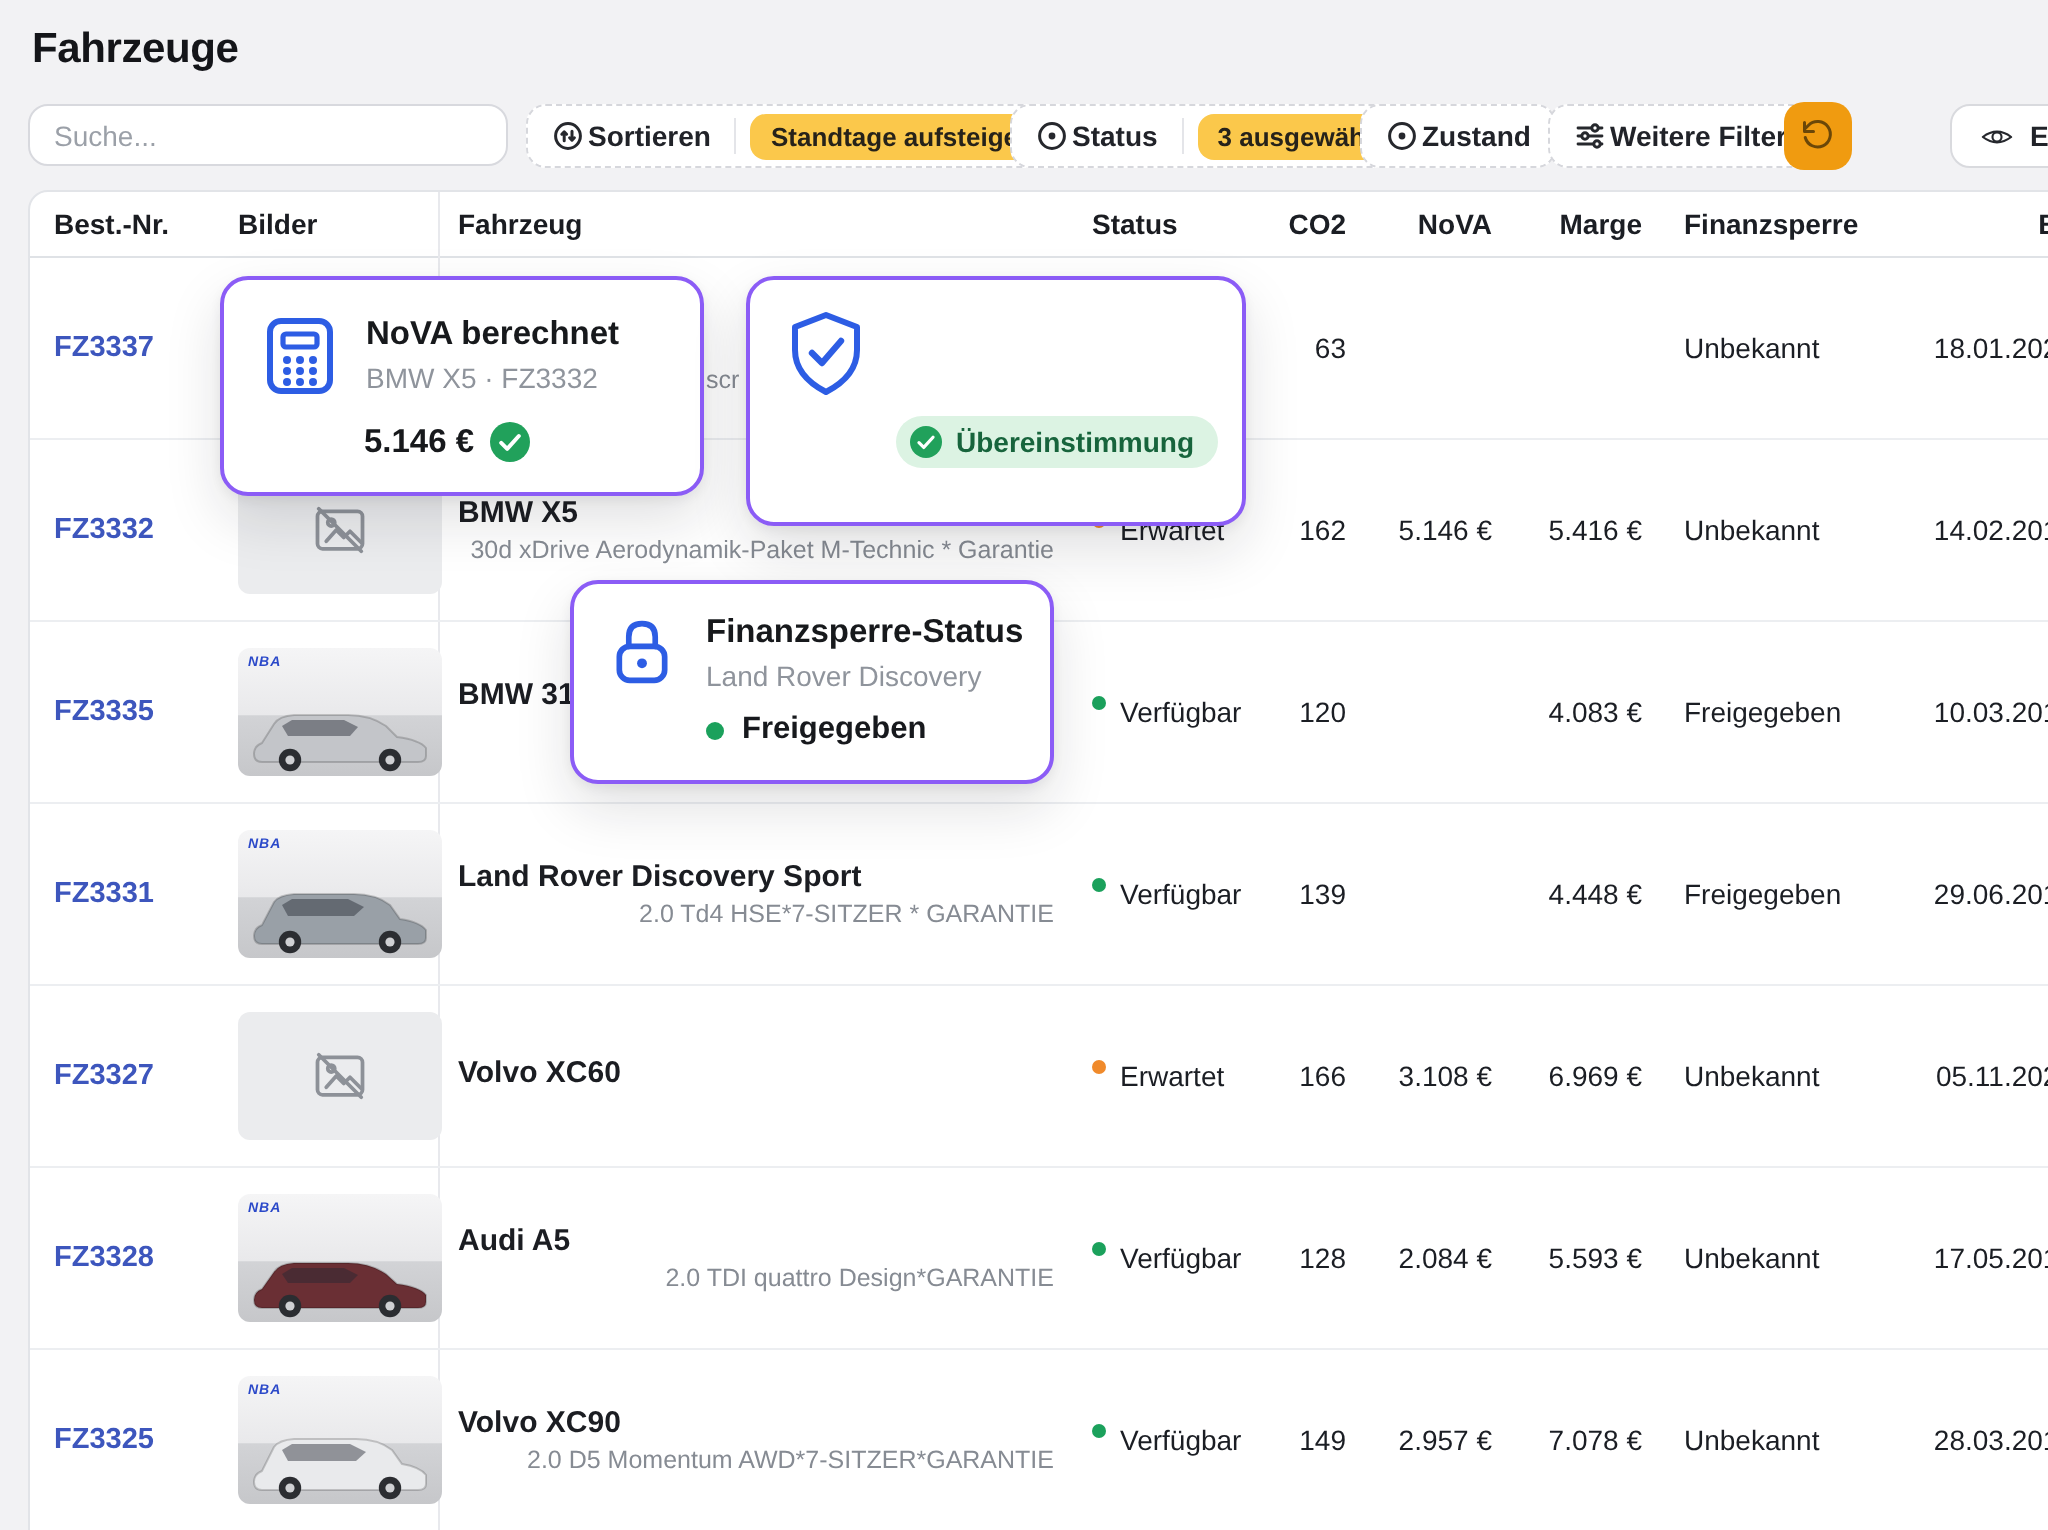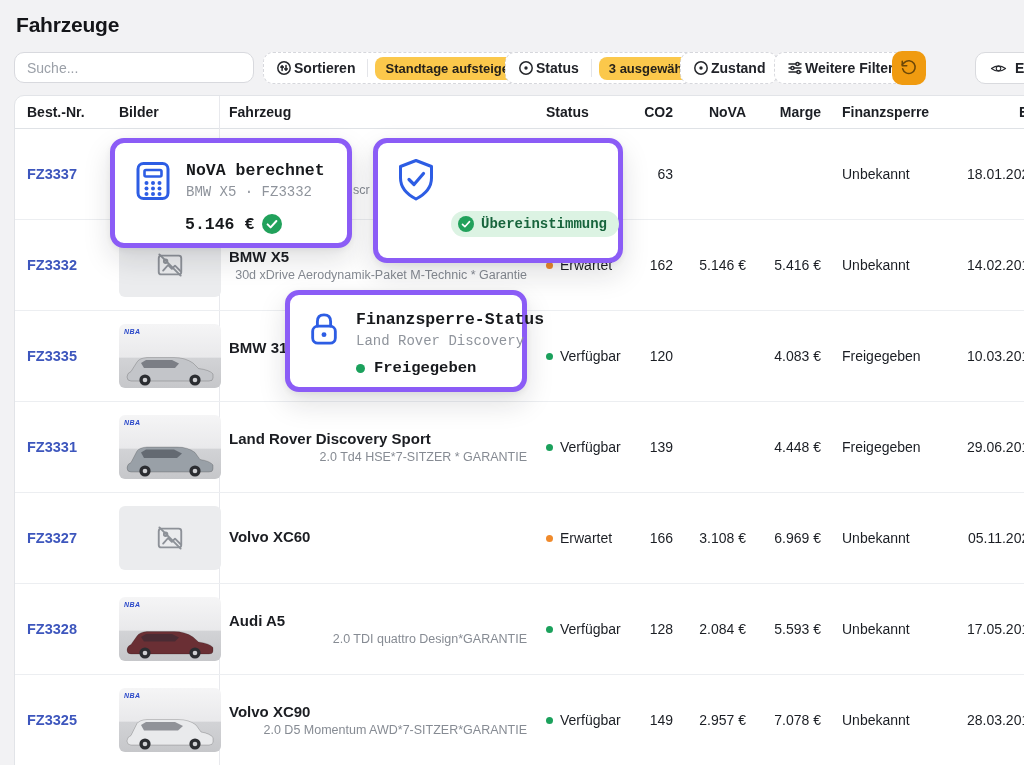--- a/index.html
+++ b/index.html
@@ -25,21 +25,21 @@
   
   .table { position:absolute; left:14px; top:95px; width:1047px; height:671px; background:#fff; border:1px solid #e2e4e8; border-radius:10px 0 0 0; }
   .col-divider { position:absolute; left:204px; top:0; bottom:0; width:1px; background:#e8e9ed; }
   .thead, .row { display:grid; grid-template-columns:90px 114px 316px 92px 46px 73px 75px 124px 116px; align-items:center; }
   .thead { height:33px; border-bottom:1px solid #dfe2e6; }
   .th { font-size:14px; font-weight:600; color:#1a1c21; }
   .row { height:91px; border-bottom:1px solid #eceef1; position:relative; }
   .c-id { padding-left:12px; }
   .c-thumb { padding-left:14px; }
   .c-veh { padding-left:10px; padding-right:8px; }
-  .c-status { padding-left:11px; display:flex; align-items:center; gap:7px; font-size:14px; color:#1b1e24; }
+  .c-status { padding-left:11px; display:flex; align-items:flex-start; gap:7px; font-size:14px; color:#1b1e24; }
   .c-right { text-align:right; font-size:14px; color:#1b1e24; }
   .c-fin { padding-left:21px; font-size:14px; color:#1b1e24; }
   .c-ez { text-align:right; padding-right:24px; font-size:14px; color:#1b1e24; }
   .id-link { font-size:14.5px; font-weight:600; color:#3d56bd; text-decoration:none; cursor:pointer; }
   .vtitle { font-size:15px; font-weight:600; color:#1b1d22; margin-bottom:3px; white-space:nowrap; }
   .vsub { font-size:12.5px; color:#868b93; white-space:nowrap;text-align:right; }
   .dot { width:7px; height:7px; border-radius:50%; flex:0 0 auto; }
   .row-0 .frag { position:absolute; left:338px; top:54px; }
 
   
@@ -48,21 +48,21 @@
   .noimg { width:30px; height:30px; stroke:#8d9198; fill:none; stroke-width:1.5; stroke-linecap:round; stroke-linejoin:round; }
   .t-photo { background:linear-gradient(180deg,#f5f5f6 0%,#e9e9eb 52%,#d2d3d6 53%,#c6c7ca 100%); }
   .thumb-logo { position:absolute; top:4px; left:5px; font-size:7px; font-weight:700; font-style:italic; color:#2b49c9; letter-spacing:.5px; }
   .car { position:absolute; left:3px; bottom:2px; width:96px; }
   .car-body { fill:var(--car,#9aa0a6); stroke:rgba(0,0,0,.18); stroke-width:1; }
   .car-glass { fill:rgba(35,40,50,.45); }
   .car-wheel { fill:#2b2d31; }
   .car-hub { fill:#cfd0d3; }
 
   
-  .popover { position:absolute; background:#fff; border:5px solid #8b5cf6; border-radius:14px; box-shadow:0 12px 28px rgba(20,20,30,.13), 0 2px 6px rgba(20,20,30,.06); z-index:5;font-family:Liberation Mono, monospace; }
+  .popover { position:absolute; background:#fff; border:2px solid #8b5cf6; border-radius:14px; box-shadow:0 12px 28px rgba(20,20,30,.13), 0 2px 6px rgba(20,20,30,.06); z-index:5; }
   .pop-head { display:flex; gap:15px; align-items:flex-start; }
   .pop-title { font-size:16.5px; font-weight:700; color:#17191c; margin-bottom:4px; white-space:nowrap; }
   .pop-sub { font-size:14px; color:#8f949c; white-space:nowrap; }
   .blue-ic { stroke:#2d5de4; fill:none; stroke-width:3; stroke-linecap:round; stroke-linejoin:round; flex:0 0 auto; }
   .pop-nova { left:110px; top:138px; width:242px; height:110px; padding:18px 20px; }
   .nova-value-row { margin:13px 0 0 50px; display:flex; align-items:center; gap:8px; font-size:16.5px; font-weight:600; color:#17191c; }
   .check-circle { width:20px; height:20px; flex:0 0 auto; }
   .pop-co2 { left:373px; top:138px; width:250px; height:125px; padding:15px 18px; }
   .co2-line { font-size:14.5px; color:#8f949c; line-height:20px; white-space:nowrap; }
   .co2-line b { color:#1b1d22; font-weight:600; }

